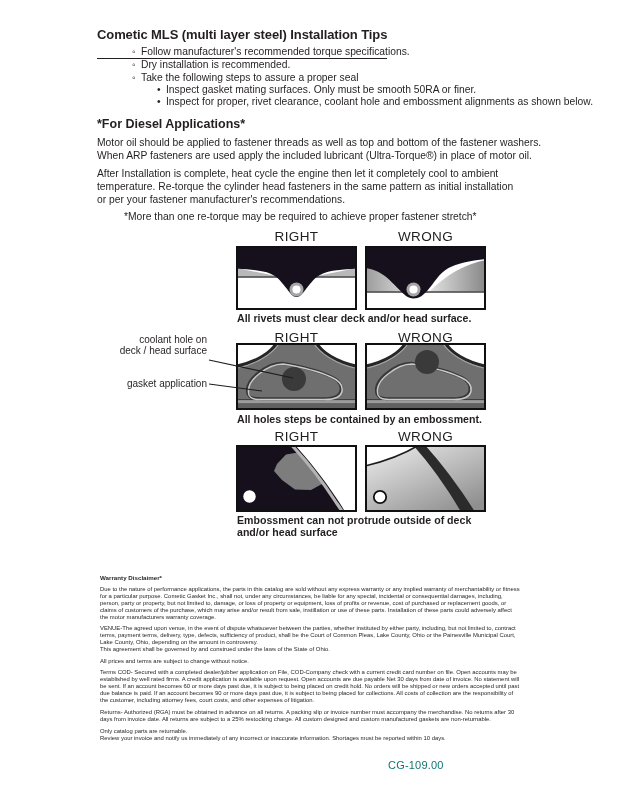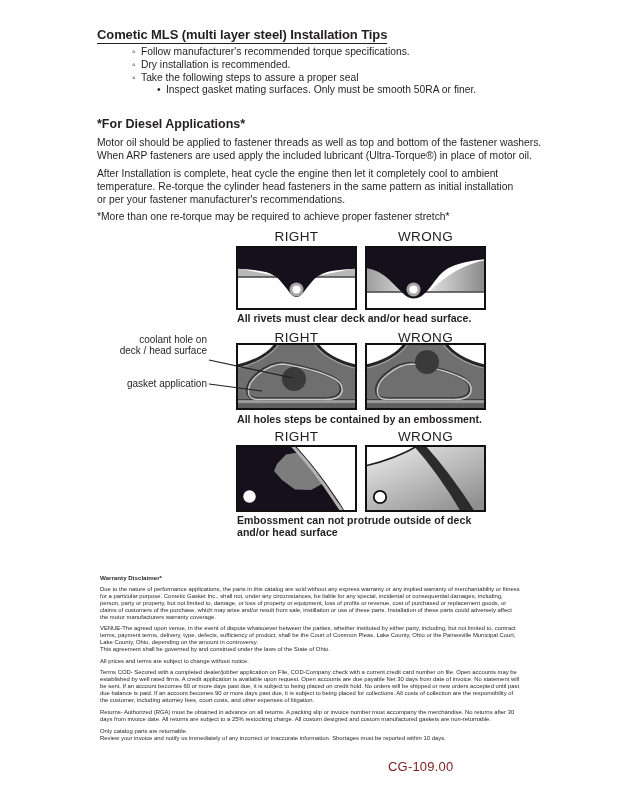--- a/index.html
+++ b/index.html
@@ -5,30 +5,30 @@
   html,body{margin:0;padding:0;background:#ffffff;}
   #page{
     position:relative;width:618px;height:800px;background:#ffffff;overflow:hidden;
     font-family:"Liberation Sans","DejaVu Sans",sans-serif;color:#231f20;
   }
   .abs{position:absolute;}
   .preline{white-space:pre-line;}
 
   .title{
     left:97px;top:27px;font-size:13px;font-weight:bold;letter-spacing:-0.1px;
-    border-bottom:1.6px solid #231f20;padding-bottom:1px;
+    border-bottom:1.6px solid #231f20;padding-bottom:16px;
   }
   .bullets{left:88px;top:45px;font-size:10.3px;margin-left:44px;}
   .b{line-height:13px;white-space:nowrap;}
   .b .mk{display:inline-block;width:9px;}
   .b.sub{margin-left:25px;line-height:12.2px;}
 
   .diesel-h{left:97px;top:117px;font-size:12.5px;font-weight:bold;}
   .para{left:97px;width:475px;font-size:10.3px;line-height:13px;}
-  .p1{top:136px;} .p2{top:167px;} .p3{top:210px;}
+  .p1{top:136px;} .p2{top:167px;} .p3{top:210px;margin-left:27px;}
 
   .dlabel{width:121px;text-align:center;font-size:13.5px;letter-spacing:0.4px;color:#1d1d1f;}
   .dl-left{left:236px;} .dl-right{left:365px;}
   .r1{top:229px;} .r2{top:330px;} .r3{top:429px;}
 
   .dbox{width:121px;display:block;}
   .bx-left{left:236px;} .bx-right{left:365px;}
   .by1{top:246px;} .by2{top:343px;} .by3{top:445px;}
 
   .caption{left:237px;font-size:10.6px;font-weight:bold;width:300px;}
@@ -36,34 +36,35 @@
 
   .sidelabel{left:90px;width:117px;text-align:right;font-size:10px;line-height:11px;}
   .sl1{top:334px;} .sl2{top:378px;}
 
   #leaders{left:0;top:0;pointer-events:none;}
 
   .legal{left:100px;top:574px;width:420px;font-size:5.9px;line-height:7px;color:#2a2627;}
   .legal .lh{font-size:6.2px;font-weight:bold;margin:0 0 4.6px 0;}
   .legal p{margin:0 0 4.6px 0;}
 
-  .footer{left:388px;top:759px;font-size:13px;letter-spacing:0.2px;color:#7f1d1d;}
+  .footer{left:388px;top:759px;font-size:11px;letter-spacing:0.2px;color:#0f766e;}
 </style>
 </head>
 <body>
 
 <div id="page">
 
   <div class="abs title">Cometic MLS (multi layer steel) Installation Tips</div>
 
   <div class="abs bullets">
     <div class="b"><span class="mk">◦</span><span>Follow manufacturer's recommended torque specifications.</span></div>
     <div class="b"><span class="mk">◦</span><span>Dry installation is recommended.</span></div>
     <div class="b"><span class="mk">◦</span><span>Take the following steps to assure a proper seal</span></div>
     <div class="b sub"><span class="mk">•</span><span>Inspect gasket mating surfaces.  Only must be smooth 50RA or finer.</span></div>
+    <div class="b sub"><span class="mk">•</span><span>Inspect for proper, rivet clearance, coolant hole and embossment alignments as shown below.</span></div>
   </div>
 
   <div class="abs diesel-h">*For Diesel Applications*</div>
   <div class="abs para p1 preline">Motor oil should be applied to fastener threads as well as top and bottom of the fastener washers.
 When ARP fasteners are used apply the included lubricant (Ultra-Torque®) in place of motor oil.</div>
   <div class="abs para p2 preline">After Installation is complete, heat cycle the engine then let it completely cool to ambient
 temperature. Re-torque the cylinder head fasteners in the same pattern as initial installation
 or per your fastener manufacturer's recommendations.</div>
   <div class="abs para p3">*More than one re-torque may be required to achieve proper fastener stretch*</div>
 

